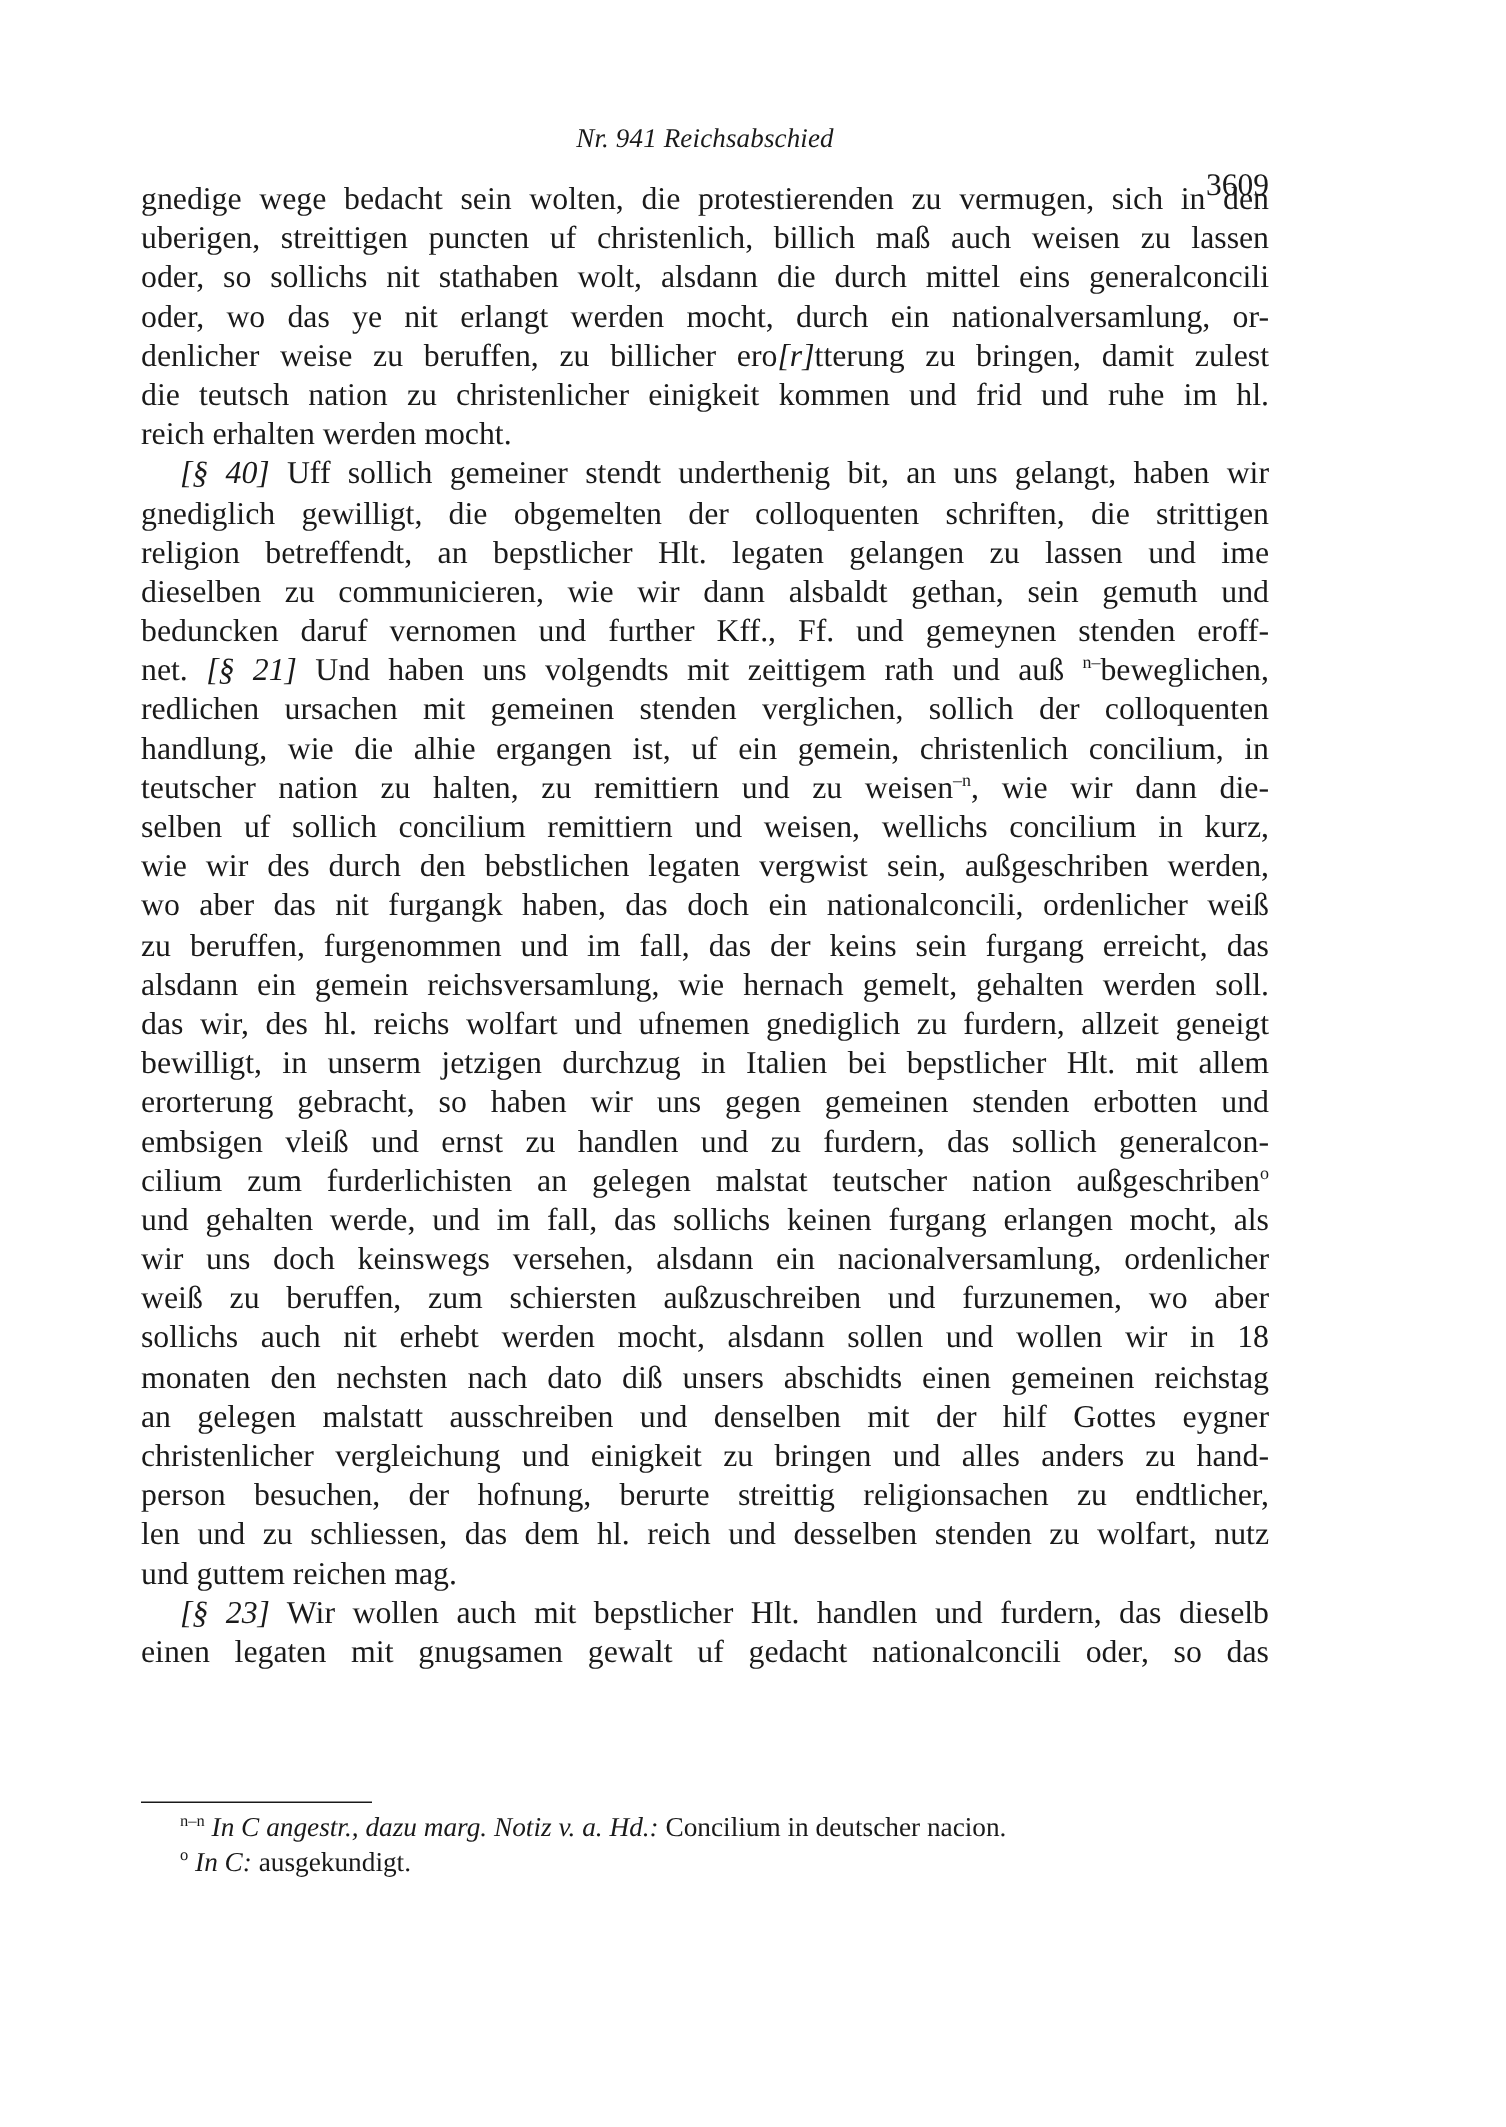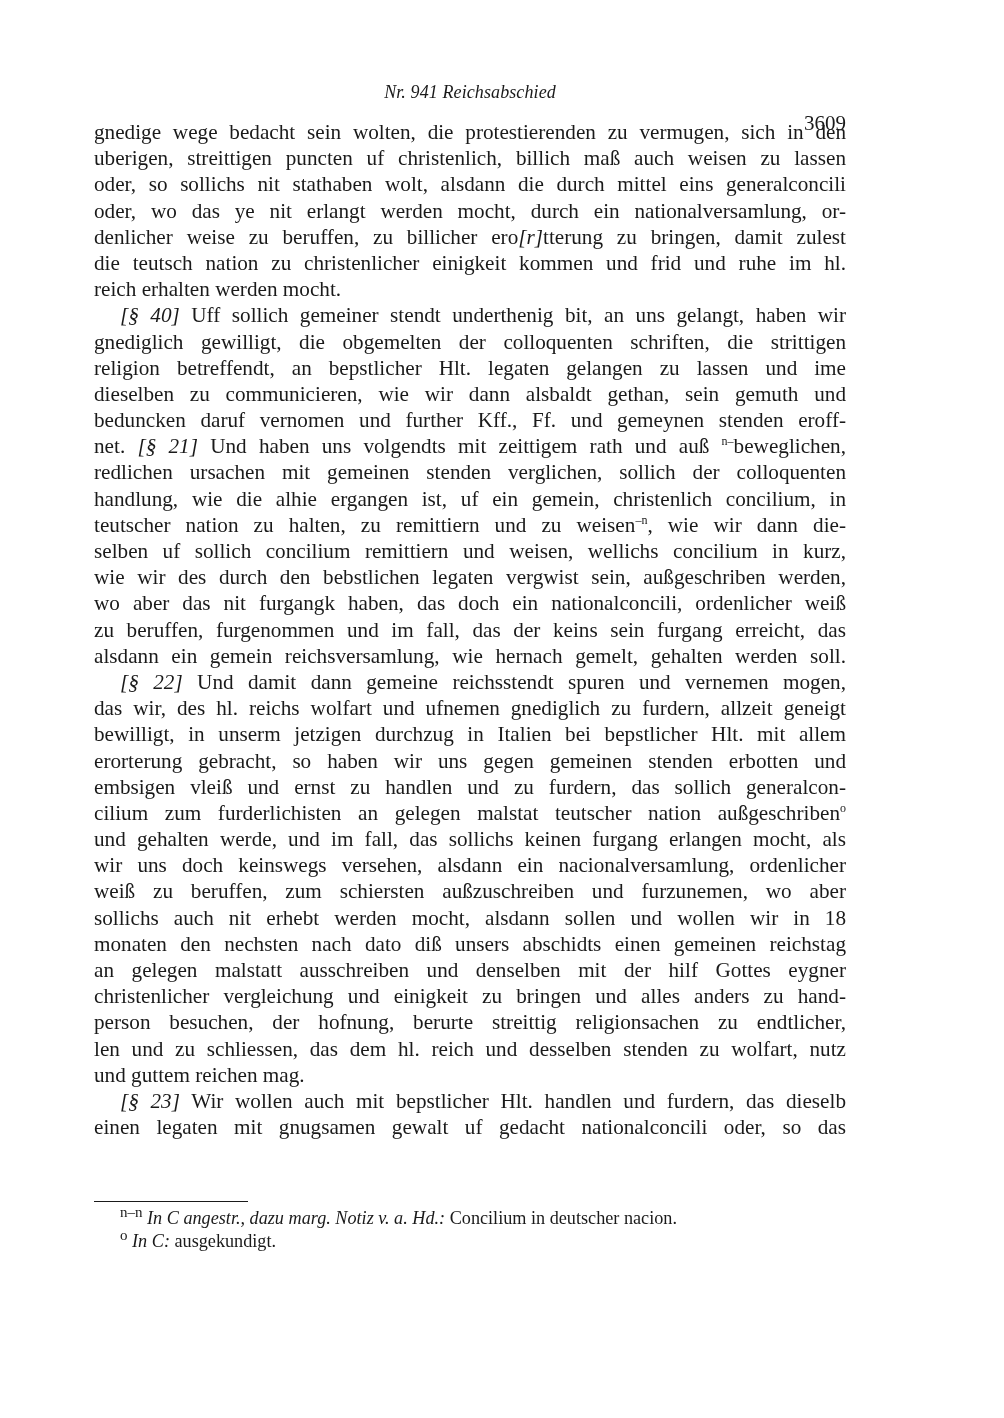--- a/index.html
+++ b/index.html
@@ -12,21 +12,21 @@
   .body-text { position:absolute; top:119px; left:94px; width:752px;
                font-size:21.2px; line-height:26.2px; }
   .ln { display:block; white-space:nowrap; text-align:justify; text-align-last:justify; height:26.2px; }
   .ln.last { text-align-last:left; }
   .ln.indent { padding-left:26px; }
   .ital { font-style:italic; }
   sup { font-size:12px; line-height:0; vertical-align:8px; }
   .rule { position:absolute; left:94px; top:1201px; width:154px; height:0; border-top:1.3px solid #1a1a1a; }
   .footnotes { position:absolute; top:1207px; left:94px; width:752px; font-size:18.2px; line-height:23px; }
   .fn { display:block; padding-left:26px; white-space:nowrap; }
-  .fn sup { font-size:15px; vertical-align:7px; }
+  .fn sup { font-size:11px; vertical-align:7px; }
 </style>
 </head>
 <body>
 
 <div class="header">
   <span class="running-title">Nr. 941 Reichsabschied</span>
   <span class="page-number">3609</span>
 </div>
 
 <div class="body-text">
@@ -46,21 +46,20 @@
   <span class="ln"><span>net. </span><span class="ital">[§ 21]</span><span> Und haben uns volgendts mit zeittigem rath und auß </span><sup>n–</sup><span>beweglichen,</span></span>
   <span class="ln">redlichen ursachen mit gemeinen stenden verglichen, sollich der colloquenten</span>
   <span class="ln">handlung, wie die alhie ergangen ist, uf ein gemein, christenlich concilium, in</span>
   <span class="ln"><span>teutscher nation zu halten, zu remittiern und zu weisen</span><sup>–n</sup><span>, wie wir dann die-</span></span>
   <span class="ln">selben uf sollich concilium remittiern und weisen, wellichs concilium in kurz,</span>
   <span class="ln">wie wir des durch den bebstlichen legaten vergwist sein, außgeschriben werden,</span>
   <span class="ln">wo aber das nit furgangk haben, das doch ein nationalconcili, ordenlicher weiß</span>
   <span class="ln">zu beruffen, furgenommen und im fall, das der keins sein furgang erreicht, das</span>
   <span class="ln">alsdann ein gemein reichsversamlung, wie hernach gemelt, gehalten werden soll.</span>
 
-  <span class="ln indent"><span class="ital">[§ 22]</span><span> Und damit dann gemeine reichsstendt spuren und vernemen mogen,</span></span>
   <span class="ln">das wir, des hl. reichs wolfart und ufnemen gnediglich zu furdern, allzeit geneigt</span>
   <span class="ln">bewilligt, in unserm jetzigen durchzug in Italien bei bepstlicher Hlt. mit allem</span>
   <span class="ln">erorterung gebracht, so haben wir uns gegen gemeinen stenden erbotten und</span>
   <span class="ln">embsigen vleiß und ernst zu handlen und zu furdern, das sollich generalcon-</span>
   <span class="ln"><span>cilium zum furderlichisten an gelegen malstat teutscher nation außgeschriben</span><sup>o</sup></span>
   <span class="ln">und gehalten werde, und im fall, das sollichs keinen furgang erlangen mocht, als</span>
   <span class="ln">wir uns doch keinswegs versehen, alsdann ein nacionalversamlung, ordenlicher</span>
   <span class="ln">weiß zu beruffen, zum schiersten außzuschreiben und furzunemen, wo aber</span>
   <span class="ln">sollichs auch nit erhebt werden mocht, alsdann sollen und wollen wir in 18</span>
   <span class="ln">monaten den nechsten nach dato diß unsers abschidts einen gemeinen reichstag</span>

